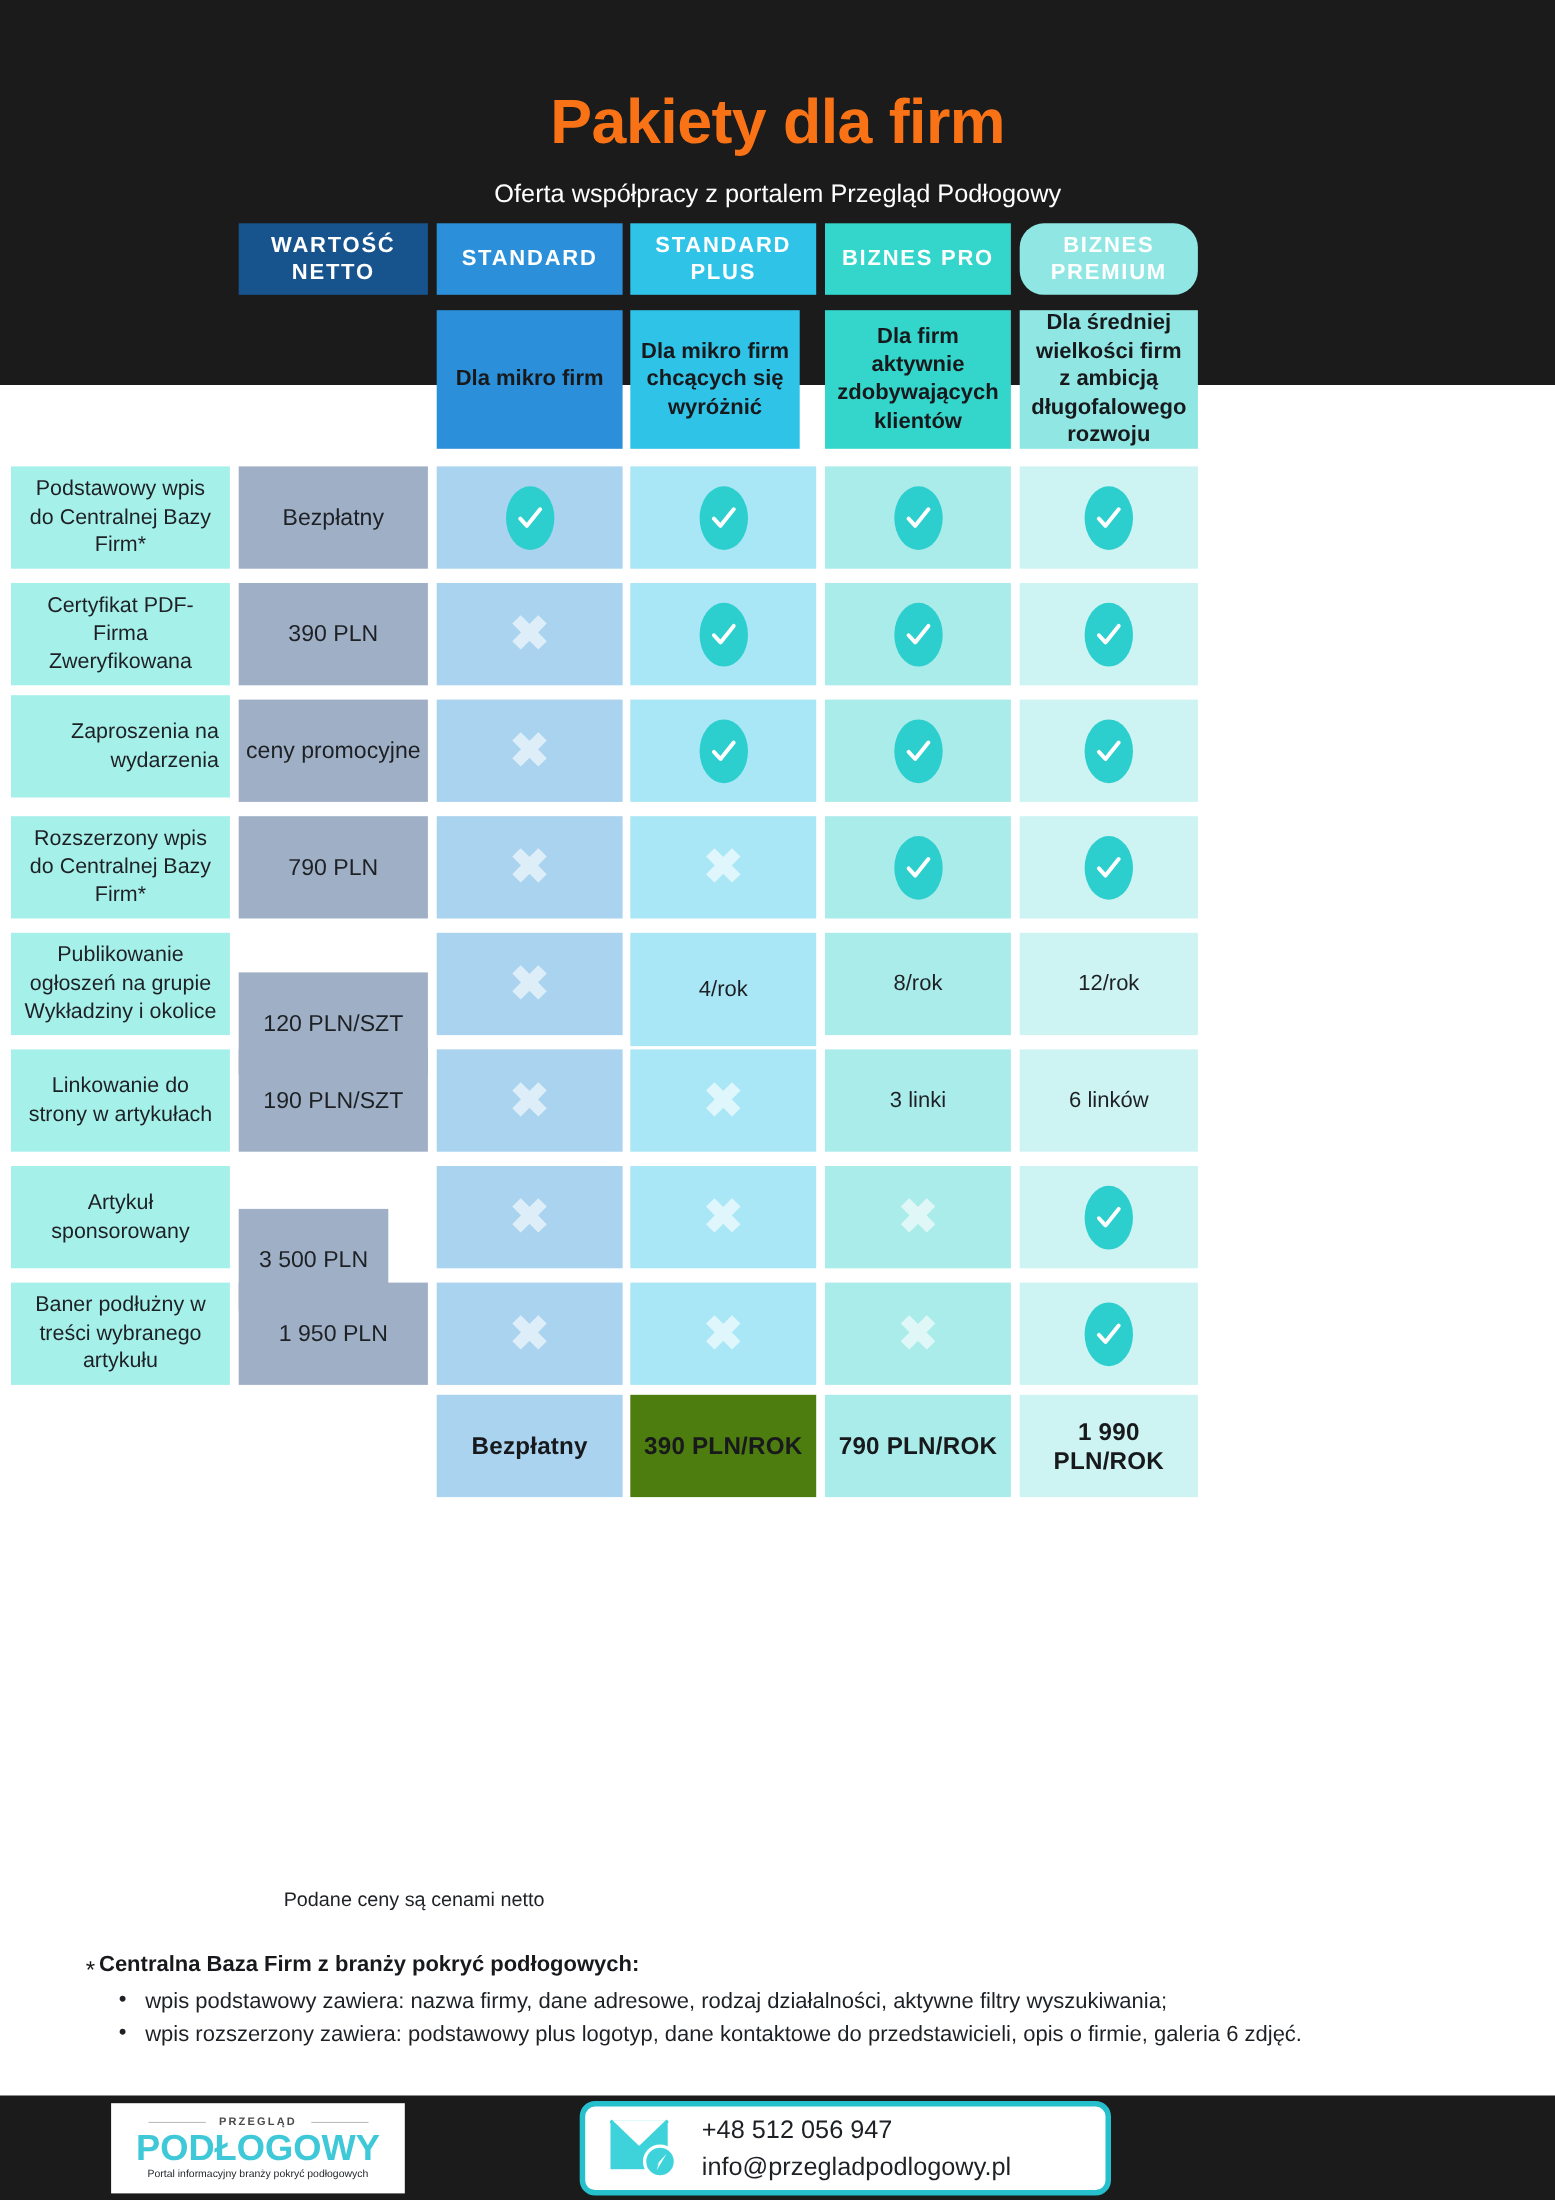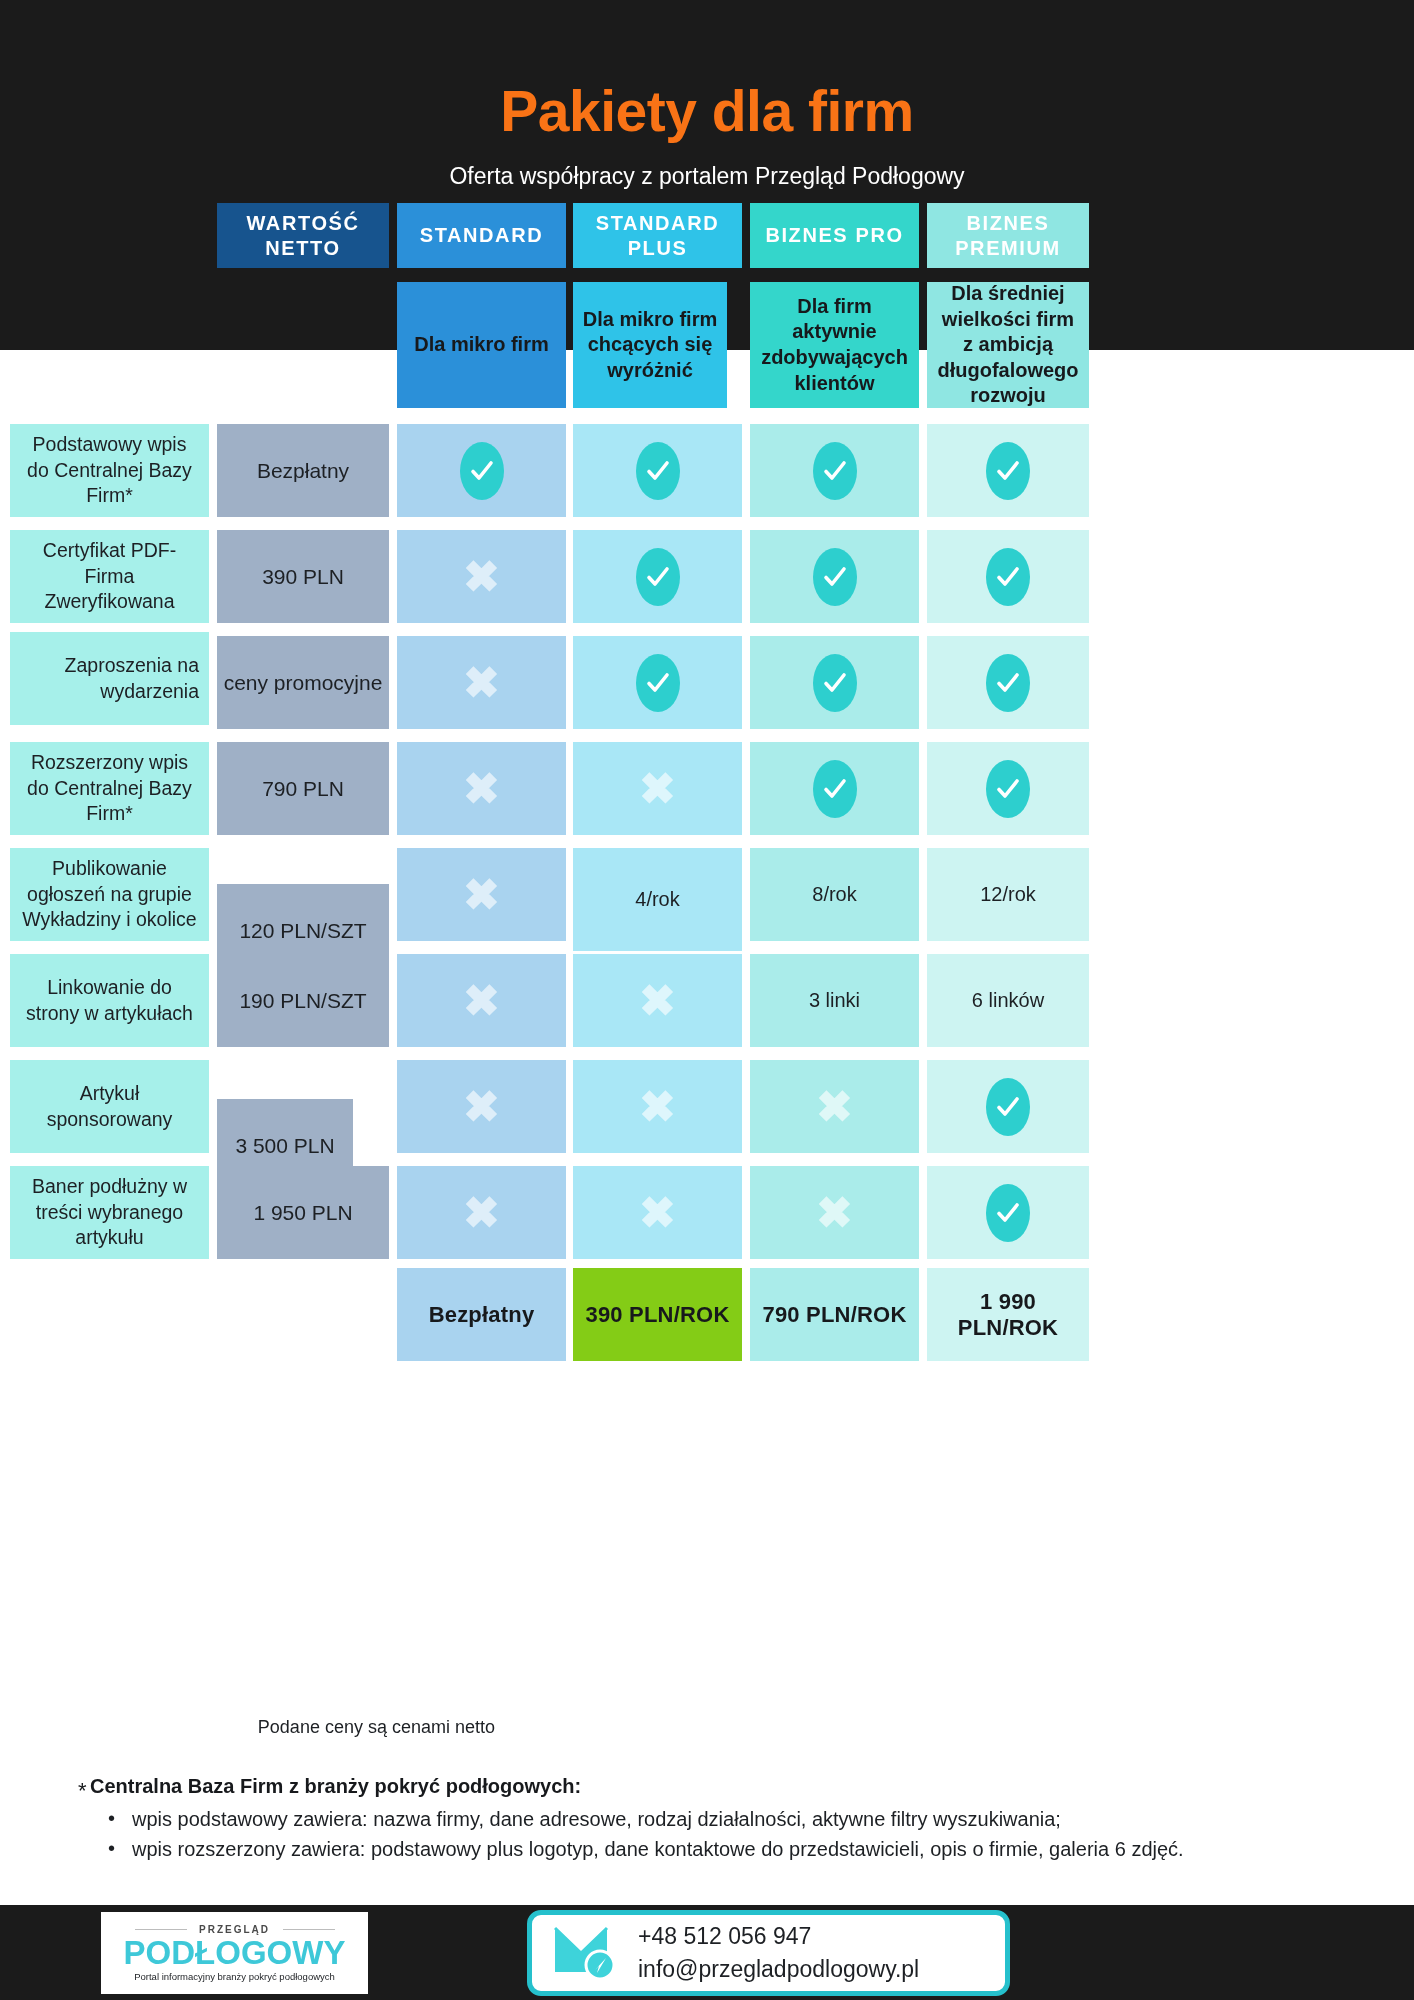--- a/index.html
+++ b/index.html
@@ -252,21 +252,21 @@
   <div class="header">
     <div class="title">Pakiety dla firm</div>
     <div class="subtitle">Oferta współpracy z portalem Przegląd Podłogowy</div>
   </div>
 
   <div id="grid-root">
       <div class="colhead" style="left: 217px; top: 203px; width: 172px; height: 65px; background: rgb(23, 84, 142);">WARTOŚĆ NETTO</div>
       <div class="colhead" style="left: 397px; top: 203px; width: 169px; height: 65px; background: rgb(43, 144, 217);">STANDARD</div>
       <div class="colhead" style="left: 573px; top: 203px; width: 169px; height: 65px; background: rgb(47, 195, 232);">STANDARD PLUS</div>
       <div class="colhead" style="left: 750px; top: 203px; width: 169px; height: 65px; background: rgb(52, 214, 203);">BIZNES PRO</div>
-      <div class="colhead" style="left: 927px; top: 203px; width: 162px; height: 65px; background: rgb(143, 230, 226);">BIZNES PREMIUM</div>
+      <div class="colhead" style="left: 927px; top: 203px; width: 162px; height: 65px; background: rgb(143, 230, 226); border-radius: 22px;">BIZNES PREMIUM</div>
       <div class="desc" style="left: 397px; top: 282px; width: 169px; height: 126px; background: rgb(43, 144, 217);">Dla mikro firm</div>
       <div class="desc" style="left: 573px; top: 282px; width: 154px; height: 126px; background: rgb(47, 195, 232);">Dla mikro firm chcących się wyróżnić</div>
       <div class="desc" style="left: 750px; top: 282px; width: 169px; height: 126px; background: rgb(52, 214, 203);">Dla firm aktywnie zdobywających klientów</div>
       <div class="desc" style="left: 927px; top: 282px; width: 162px; height: 126px; background: rgb(143, 230, 226);">Dla średniej wielkości firm z ambicją długofalowego rozwoju</div>
       <div class="featlabel" style="left: 10px; top: 424px; width: 199px; height: 93px;">Podstawowy wpis do Centralnej Bazy Firm*</div>
       <div class="pricecell" style="left: 217px; top: 424px; width: 172px; height: 93px;">Bezpłatny</div>
       <div class="cell" style="left: 397px; top: 424px; width: 169px; height: 93px; background: rgb(169, 211, 239);">
         <div class="chk">
           <svg viewBox="0 0 26 26">
             <path d="M4 13.5 L10 20 L22 5" fill="none" stroke="#ffffff" stroke-width="3.6" stroke-linecap="round" stroke-linejoin="round"></path>
@@ -426,21 +426,21 @@
         <span class="xmark">✖</span>
       </div>
       <div class="cell" style="left: 927px; top: 1166px; width: 162px; height: 93px; background: rgb(205, 244, 242);">
         <div class="chk">
           <svg viewBox="0 0 26 26">
             <path d="M4 13.5 L10 20 L22 5" fill="none" stroke="#ffffff" stroke-width="3.6" stroke-linecap="round" stroke-linejoin="round"></path>
           </svg>
         </div>
       </div>
       <div class="totalcell" style="left: 397px; top: 1268px; width: 169px; height: 93px; background: rgb(169, 211, 239);">Bezpłatny</div>
-      <div class="totalcell" style="left: 573px; top: 1268px; width: 169px; height: 93px; background: #84cc16;">390 PLN/ROK</div>
+      <div class="totalcell" style="left: 573px; top: 1268px; width: 169px; height: 93px; background: #4d7c0f;">390 PLN/ROK</div>
       <div class="totalcell" style="left: 750px; top: 1268px; width: 169px; height: 93px; background: rgb(170, 236, 234);">790 PLN/ROK</div>
       <div class="totalcell" style="left: 927px; top: 1268px; width: 162px; height: 93px; background: rgb(205, 244, 242);">1 990 PLN/ROK</div>
     </div>
 
   <div class="netto-note">Podane ceny są cenami netto</div>
   <div class="footnote-star">*</div>
   <div class="footnote-title" style="left:90px;">Centralna Baza Firm z branży pokryć podłogowych:</div>
   <div class="bullets" id="bullets-root">
       <div class="bullet">wpis podstawowy zawiera: nazwa firmy, dane adresowe, rodzaj działalności, aktywne filtry wyszukiwania;</div>
       <div class="bullet">wpis rozszerzony zawiera: podstawowy plus logotyp, dane kontaktowe do przedstawicieli, opis o firmie, galeria 6 zdjęć.</div>

